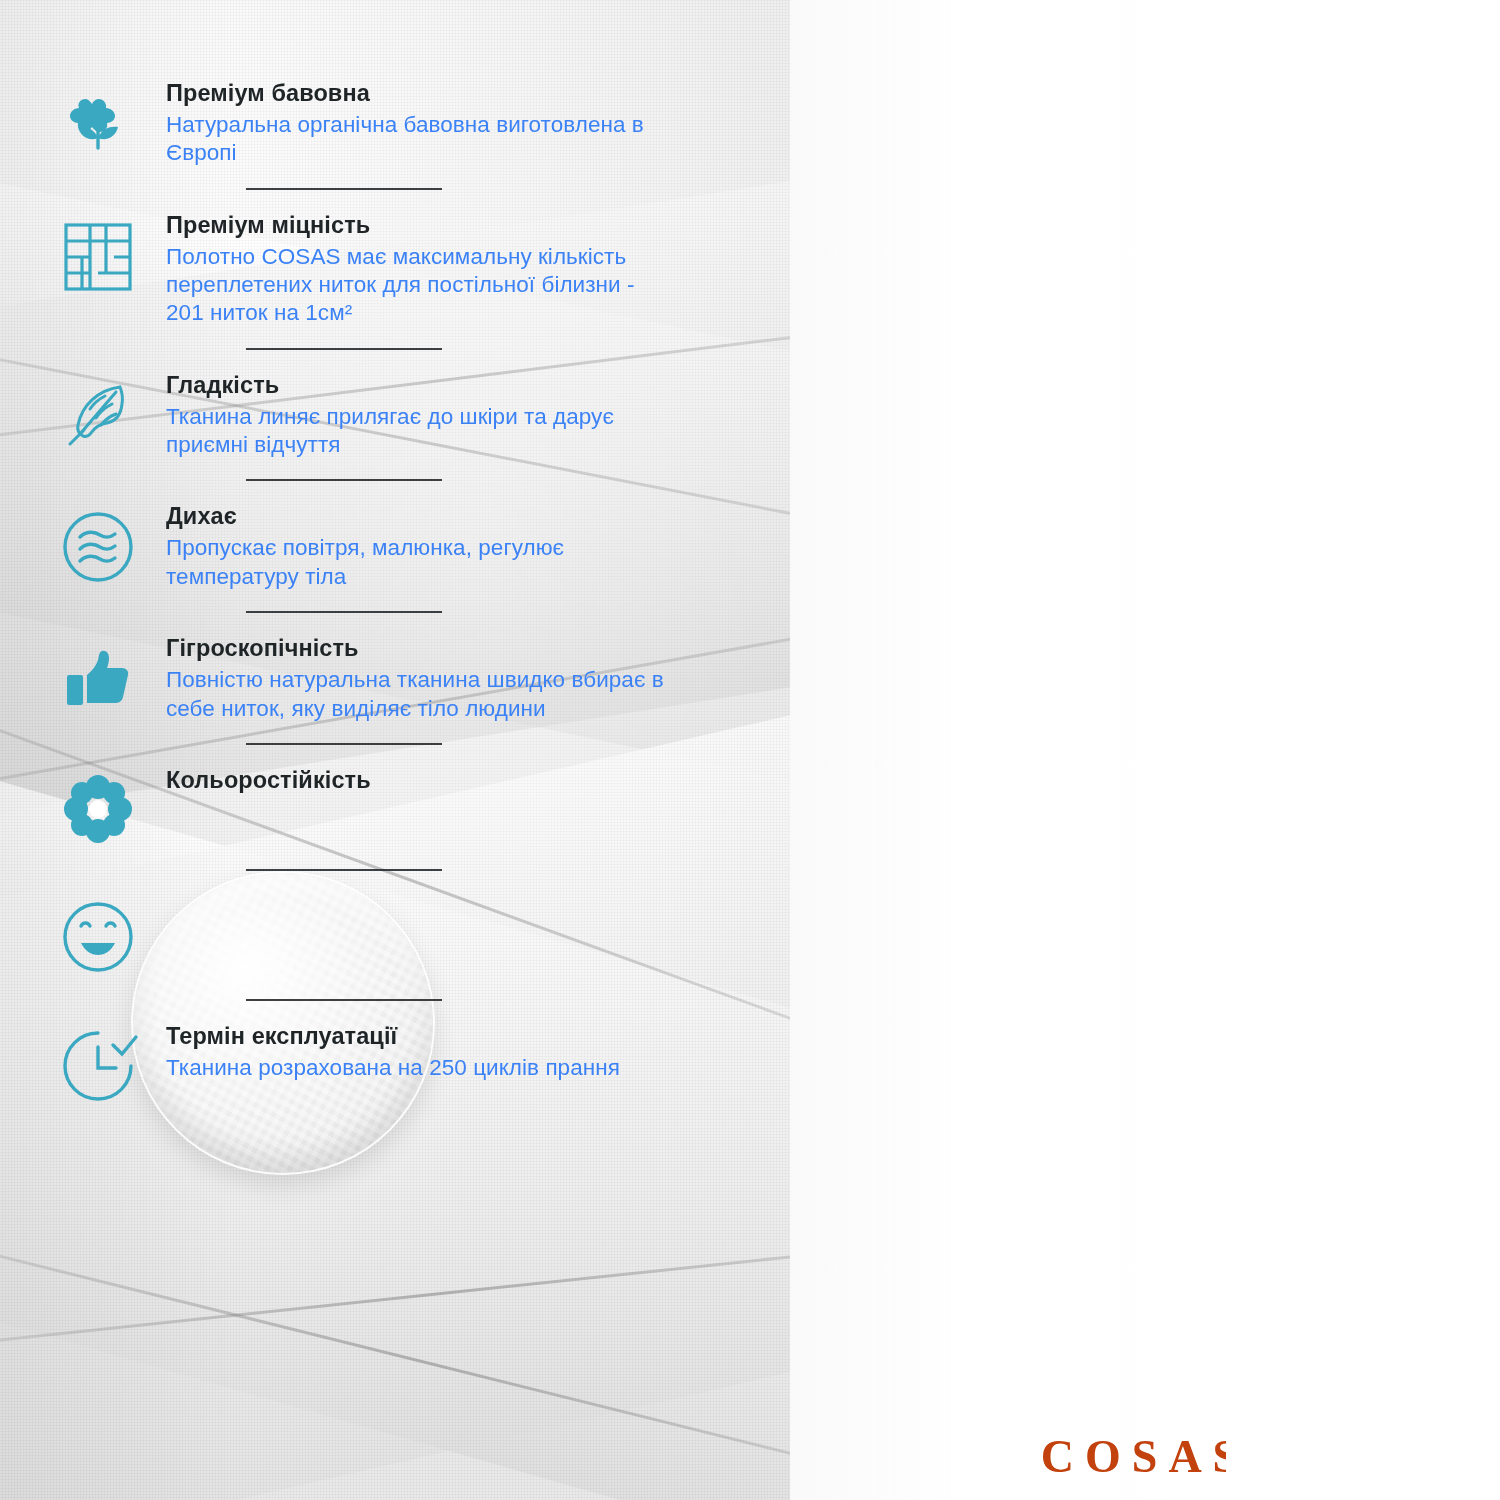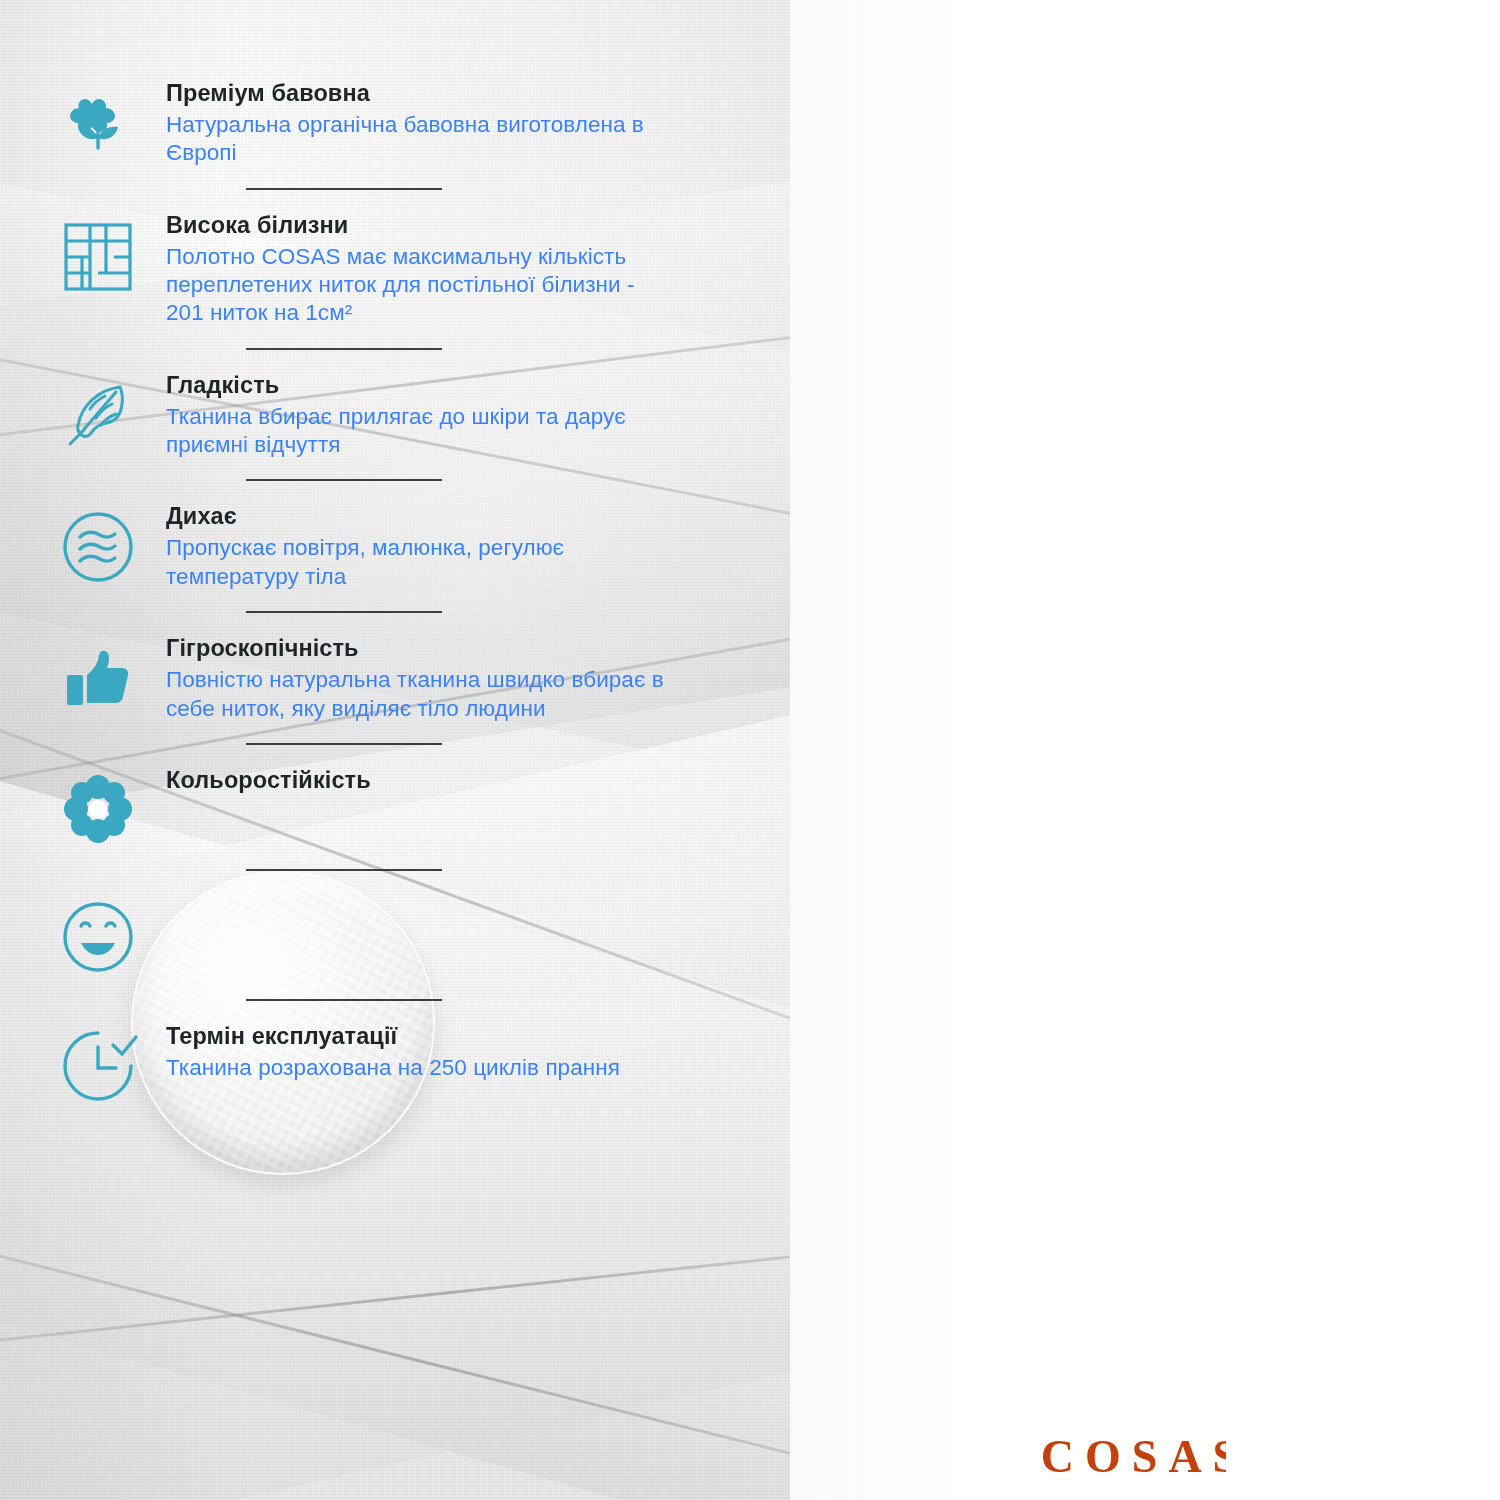--- a/index.html
+++ b/index.html
@@ -201,39 +201,39 @@
     <div class="divider"></div>
 
     <div class="feature">
       <div class="feature-icon">
         <svg width="86" height="86" viewBox="0 0 86 86" fill="none" stroke="#3aa8c1" stroke-width="3.2">
           <rect x="11" y="11" width="64" height="64"></rect>
           <path d="M11 27h40M35 11v32M11 43h24M51 11v48M51 27h24M59 43h16M35 43v32M43 59h32M11 59h16M27 43v32M27 59h8"></path>
         </svg>
       </div>
       <div class="feature-text">
-        <div class="feature-title">Висока білизни</div>
+        <div class="feature-title">Преміум міцність</div>
         <div class="feature-desc">Полотно COSAS має максимальну кількість переплетених ниток для постільної білизни - 201 ниток на 1см²</div>
       </div>
     </div>
 
     <div class="divider"></div>
 
     <div class="feature">
       <div class="feature-icon">
         <svg width="80" height="80" viewBox="0 0 80 80" fill="none" stroke="#3aa8c1" stroke-width="3" stroke-linecap="round">
           <path d="M62 13c-22 3-38 18-42 38-1 5 1 9 5 11 3 1 6 0 8-3 4-6 9-9 16-10 9-2 14-9 15-19 1-6 0-12-2-17z"></path>
           <path d="M58 18 22 60"></path>
           <path d="M47 22c-6 3-11 7-15 13M54 30c-6 3-12 8-16 14M58 40c-6 2-11 6-15 11"></path>
           <path d="M26 56 12 70"></path>
         </svg>
       </div>
       <div class="feature-text">
         <div class="feature-title">Гладкість</div>
-        <div class="feature-desc">Тканина вбирає прилягає до шкіри та дарує приємні відчуття</div>
+        <div class="feature-desc">Тканина линяє прилягає до шкіри та дарує приємні відчуття</div>
       </div>
     </div>
 
     <div class="divider"></div>
 
     <div class="feature">
       <div class="feature-icon">
         <svg width="84" height="84" viewBox="0 0 84 84" fill="none" stroke="#3aa8c1" stroke-width="3.4" stroke-linecap="round">
           <path d="M42 9a33 33 0 1 0 0 66 33 33 0 0 0 0-66z"></path>
           <path d="M24 32c6-6 14-6 20-2 5 3 10 3 15-1" fill="none"></path>

